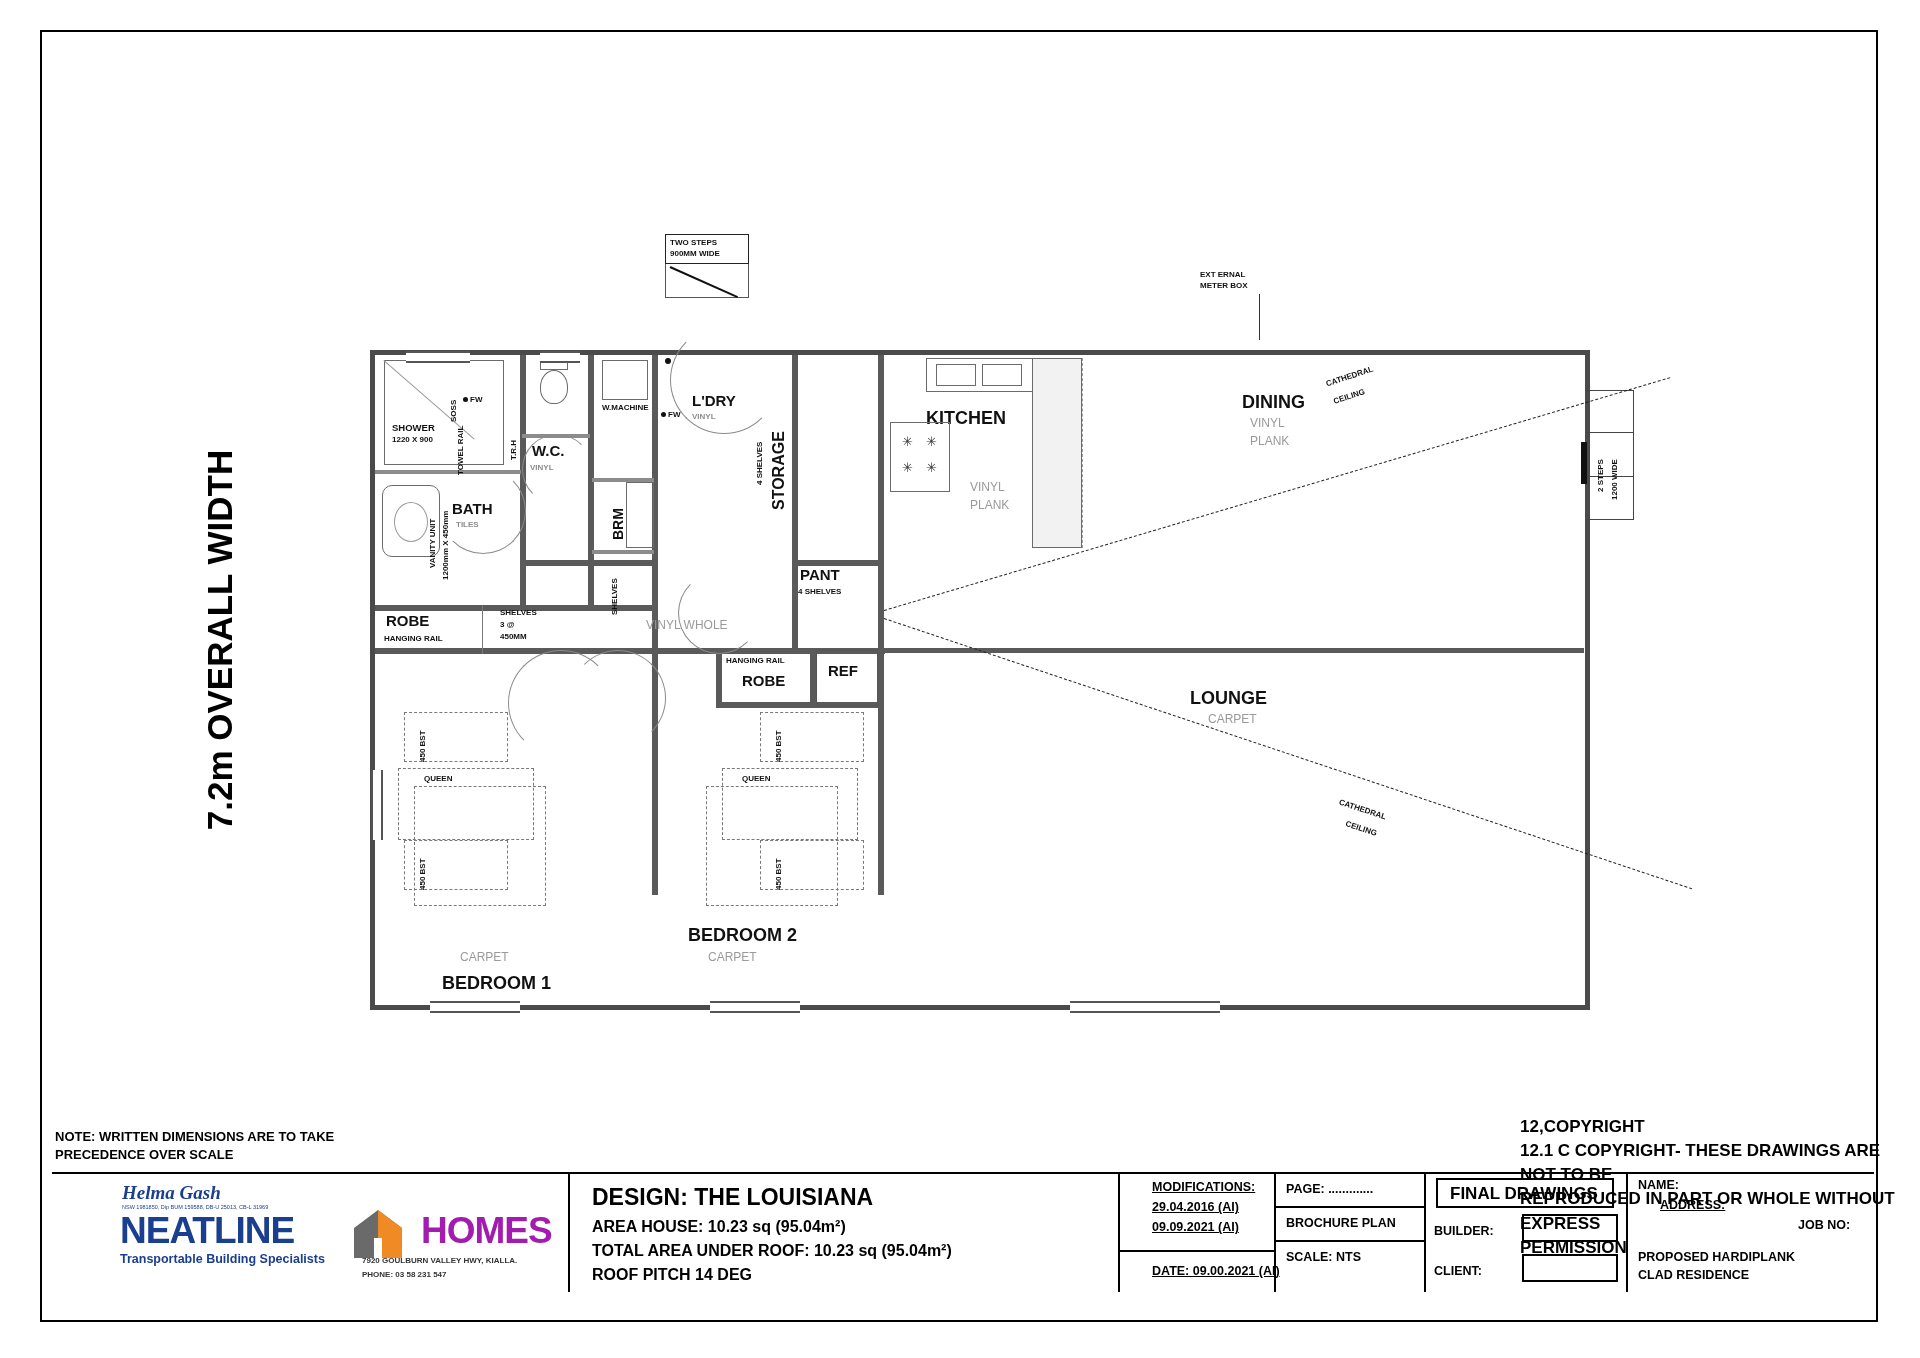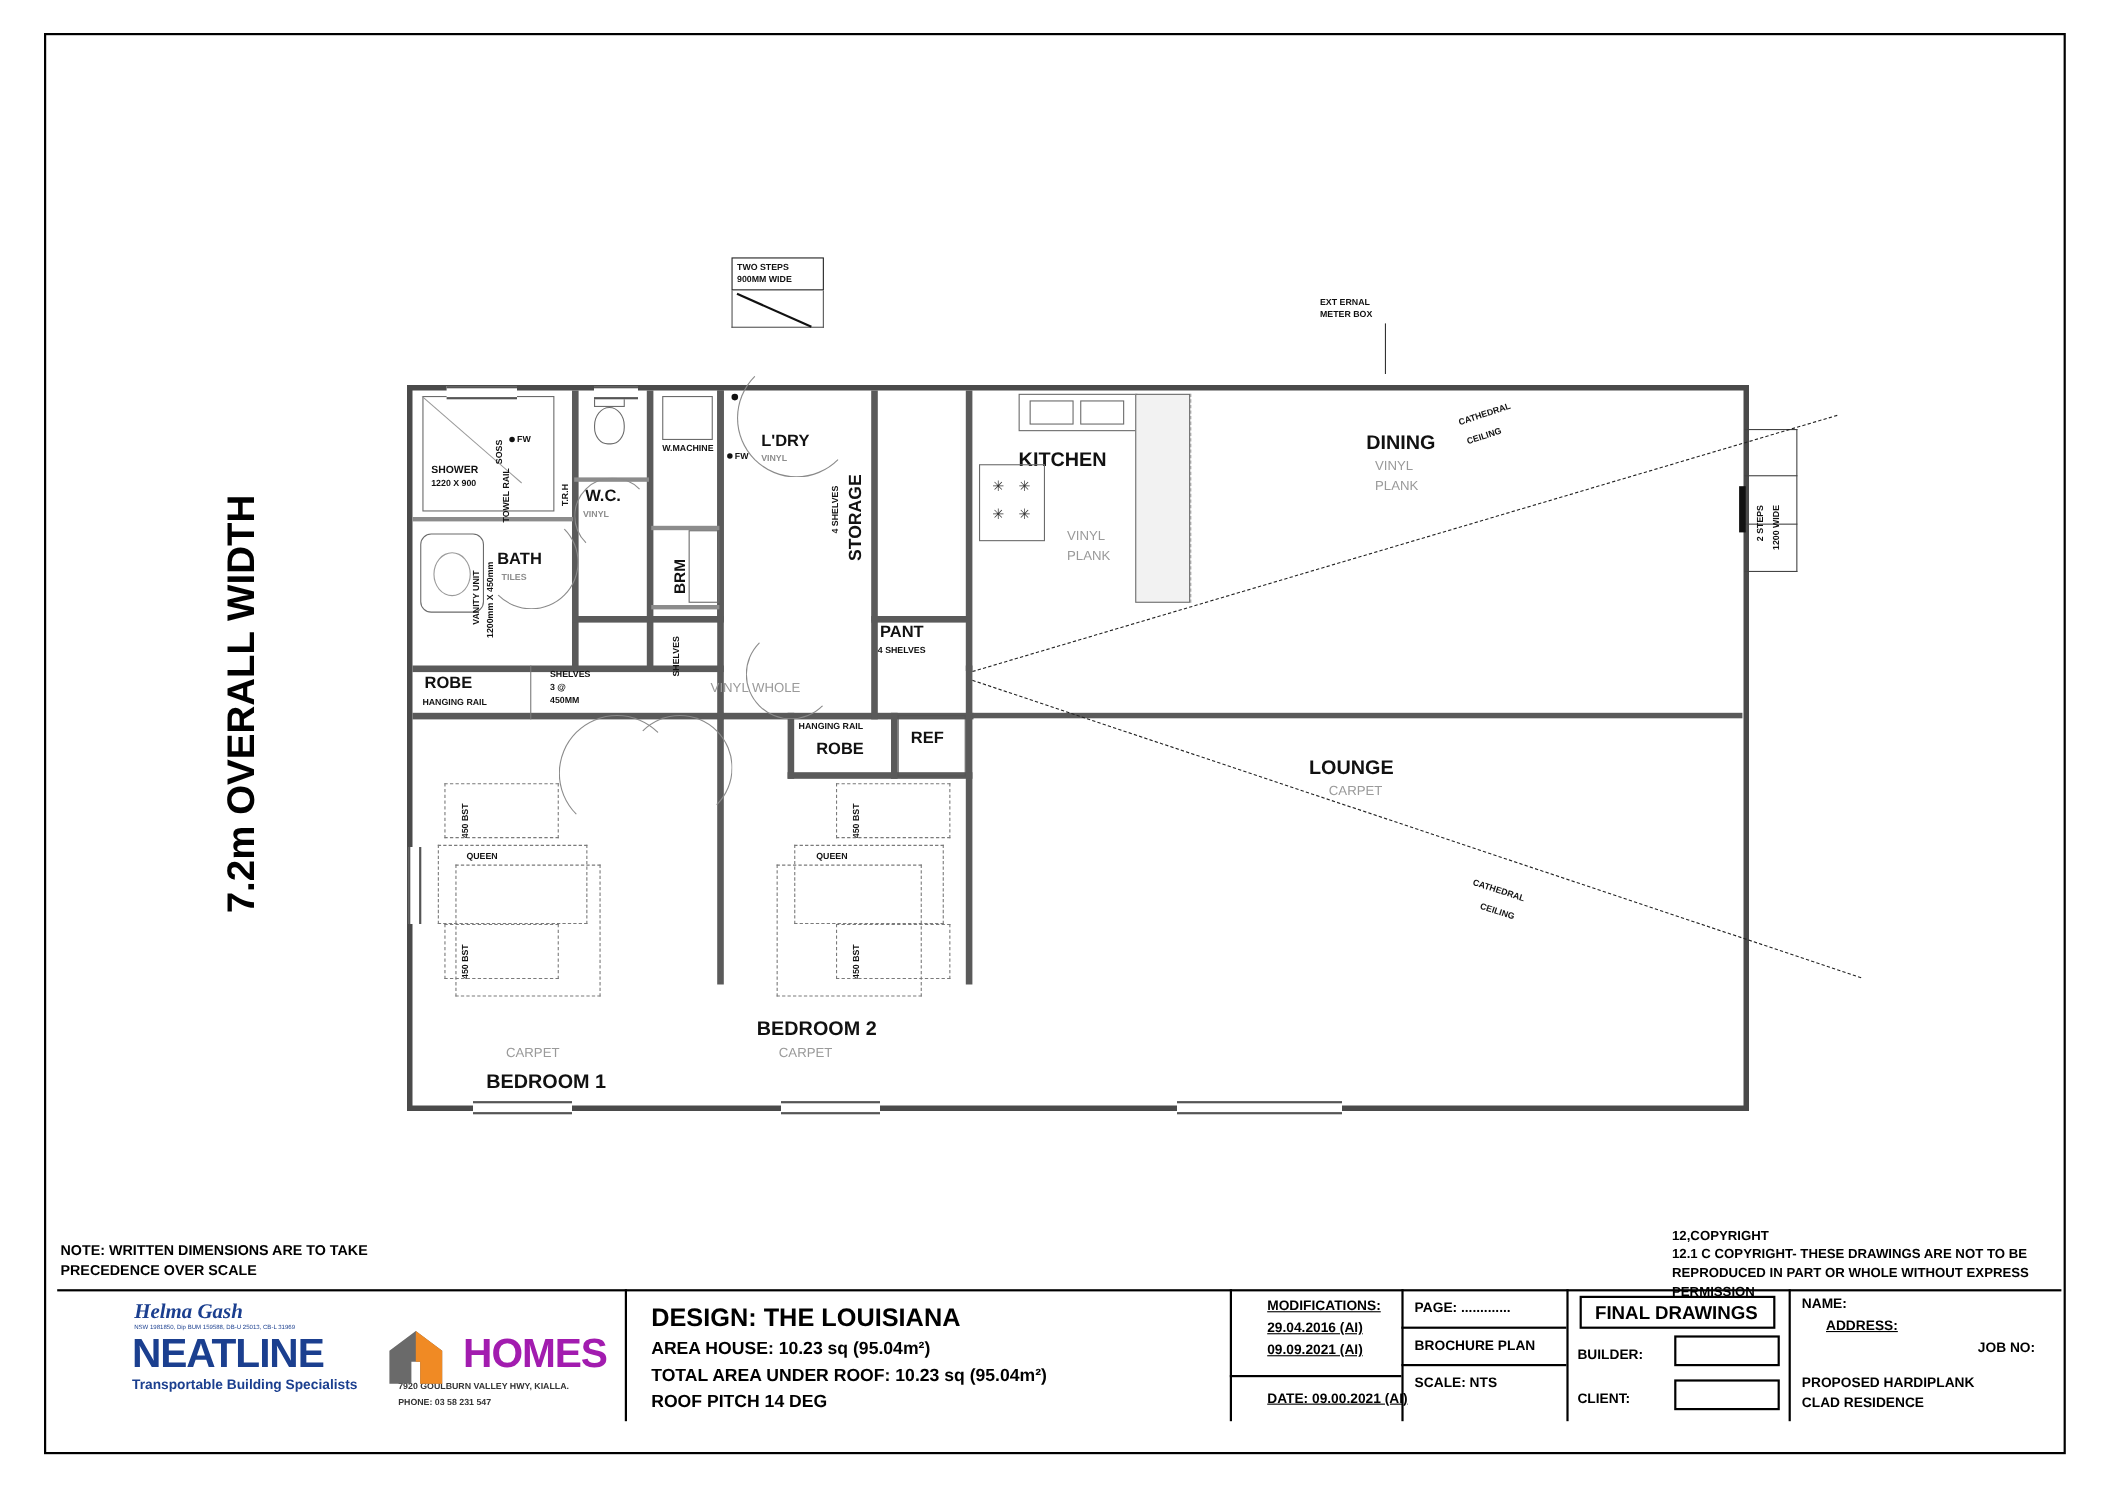--- a/index.html
+++ b/index.html
@@ -20,21 +20,21 @@
   .lbl-xs{position:absolute;font-size:8px;font-weight:bold;color:#111;white-space:nowrap;}
   .lbl-gray{position:absolute;font-size:12px;color:#9a9a9a;white-space:nowrap;font-weight:normal;}
   .lbl-big{position:absolute;font-size:18px;font-weight:bold;color:#111;white-space:nowrap;}
   .rot90{transform:rotate(-90deg);transform-origin:left top;}
   .fixture{position:absolute;border:1px solid #6b6b6b;box-sizing:border-box;}
   .dash{position:absolute;border:1px dashed #7a7a7a;box-sizing:border-box;}
   .dashline{position:absolute;height:0;border-top:1.4px dashed #222;transform-origin:left center;}
   .arc{position:absolute;border:1px solid #7d7d7d;border-radius:50%;box-sizing:border-box;}
   
   #notes{left:55px;top:1128px;font-size:13px;font-weight:bold;line-height:1.35;}
-  #copyright{left:1520px;top:1115px;font-size:12px;font-weight:bold;line-height:1.42;}
+  #copyright{left:1520px;top:1115px;font-size:17px;font-weight:bold;line-height:1.42;}
   #titleblock{left:52px;top:1172px;width:1822px;height:120px;}
   .vline{position:absolute;width:2px;background:#000;}
   .hline{position:absolute;height:2px;background:#000;}
   .tb-txt{position:absolute;font-size:15px;font-weight:bold;white-space:nowrap;}
   .tb-sm{position:absolute;font-size:12.5px;font-weight:bold;white-space:nowrap;}
   .ul{text-decoration:underline;margin-left:22px;}
   
   #logo{position:absolute;left:0;top:8px;width:500px;height:108px;}
   #logo .neat{position:absolute;left:68px;top:30px;font-size:37px;font-weight:bold;color:#1b3f8f;letter-spacing:-1px;}
   #logo .homes{position:absolute;left:369px;top:30px;font-size:37px;font-weight:bold;color:#a21caf;letter-spacing:-1px;}

